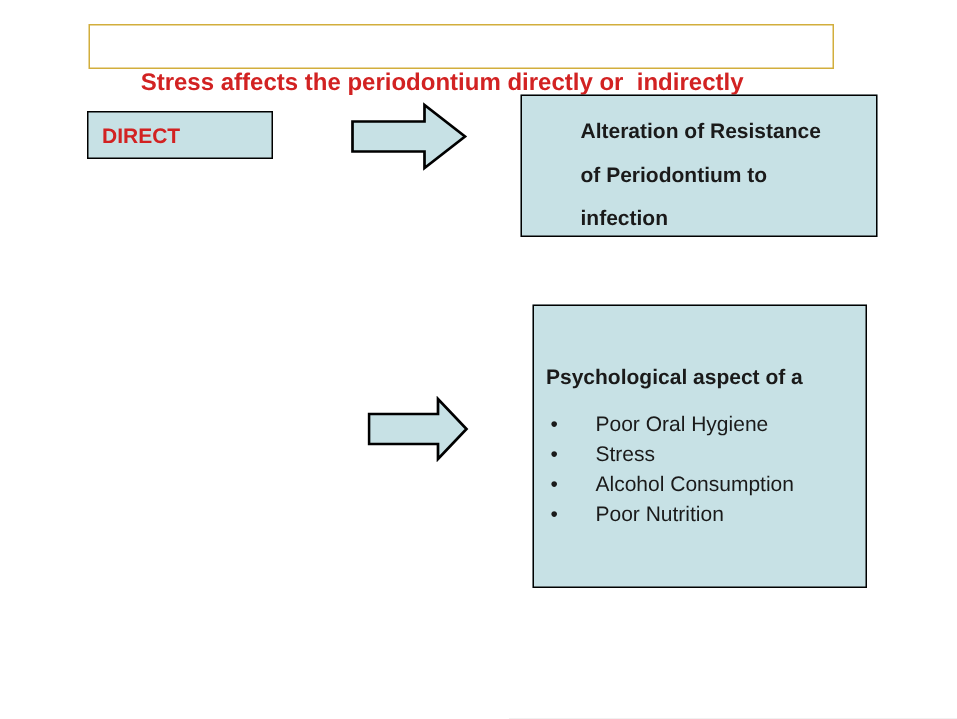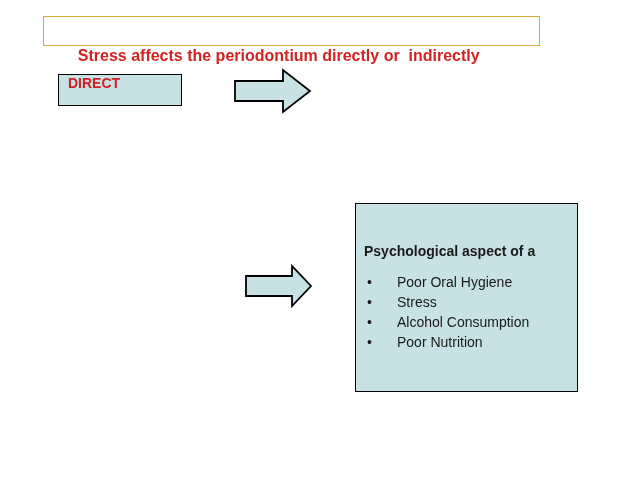--- a/index.html
+++ b/index.html
@@ -7,40 +7,41 @@
   .slide {
     position: relative;
     width: 638px;
     height: 479px;
     background: var(--background, #ffffff);
     font-family: "Liberation Sans", sans-serif;
     overflow: hidden;
   }
   .title-box {
     position: absolute;
-    left: 43px; top: 16px;
+    left: 59px; top: 16px;
     width: 497px; height: 30px;
     background: #ffffff;
     border: 1.5px solid var(--title-border, #d2ae3c);
     color: var(--red-text, #d22222);
     font-size: 16px;
     font-weight: bold;
     line-height: 26px;
     padding-left: 16px;
     white-space: pre;
   }
   .label-box {
     position: absolute;
     background: var(--box-fill, #c7e1e5);
     border: 1.5px solid var(--box-border, #000000);
     color: var(--red-text, #d22222);
     font-size: 14px;
     font-weight: bold;
     padding-left: 9px;
     display: flex;
+    align-items: center;
   }
   .direct-box { left: 58px; top: 74px; width: 124px; height: 32px; }
   .indirect-box { left: 79px; top: 270px; width: 124px; height: 34px; }
   .arrow { position: absolute; display: block; }
   .arrow-1 { left: 234px; top: 68px; }
   .arrow-2 { left: 245px; top: 264px; }
   .arrow polygon {
     fill: var(--box-fill, #c7e1e5);
     stroke: var(--box-border, #000000);
     stroke-width: 1.8;
@@ -80,20 +81,25 @@
   </div>
 
   <div class="label-box direct-box">
     <span>DIRECT</span>
   </div>
 
   <svg class="arrow arrow-1" width="78" height="46" viewBox="0 0 78 46">
     <polygon points="1,13 49,13 49,2 76,23 49,44 49,33 1,33"></polygon>
   </svg>
 
+  <div class="result-box alteration-box">
+    <div>Alteration of Resistance</div>
+    <div>of Periodontium to</div>
+    <div>infection</div>
+  </div>
 
 
   <svg class="arrow arrow-2" width="68" height="44" viewBox="0 0 68 44">
     <polygon points="1,12 47,12 47,2 66,22 47,42 47,32 1,32"></polygon>
   </svg>
 
   <div class="result-box psych-box">
     <div class="psych-heading">Psychological aspect of a</div>
 
     <div class="bullet-list">

